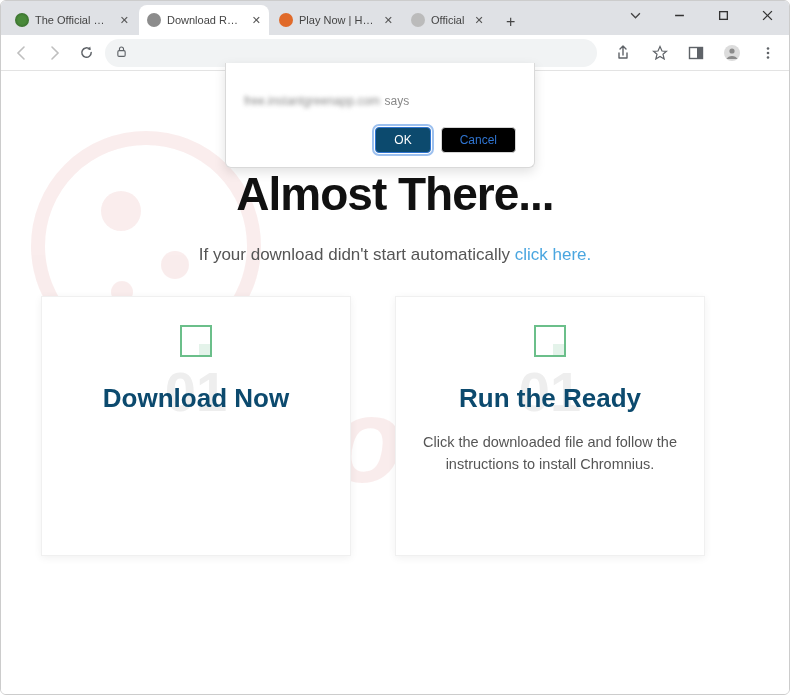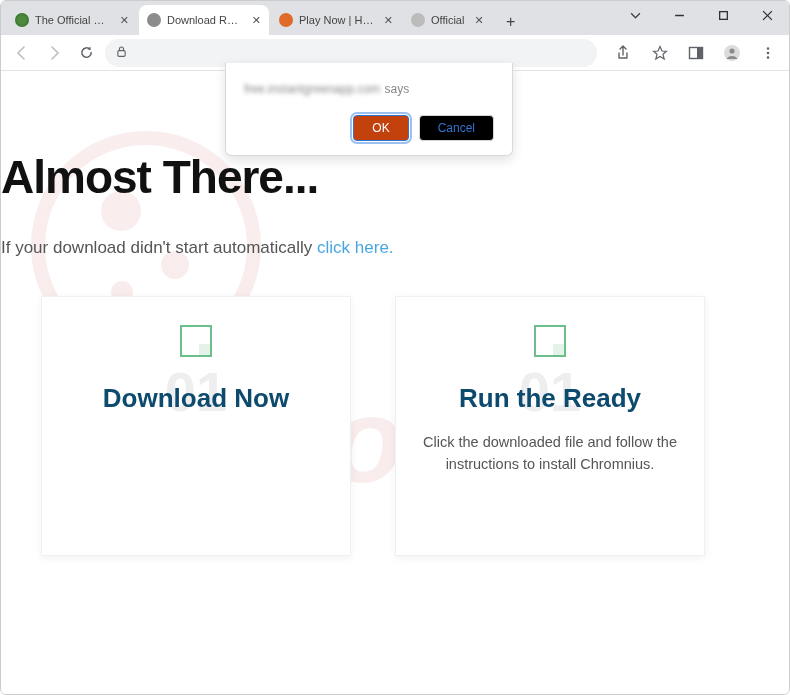--- a/index.html
+++ b/index.html
@@ -142,30 +142,31 @@
     font-style: italic;
   }
   .wm-text2 {
     position:absolute; left:40px; top:300px;
     font-size:120px; font-weight:900; color:#c02020; letter-spacing:-4px;
     font-style: italic;
   }
   .headline {
     position: absolute;
     left: 0; right:0;
-    top: 79px;
+    top: 96px;
+    text-align: center;
   }
   .headline h1 {
     font-size: 46px;
     font-weight: 900;
     color: #111;
     letter-spacing: -1px;
   }
   .headline .sub {
-    margin-top: 34px;
+    margin-top: 24px;
     font-size: 17px;
     color: #555;
   }
   .headline .sub a { color: #4aa6e0; text-decoration: none; }
   .cards {
     position: absolute;
     top: 225px;
     left: 0; right: 0;
     display: flex;
     justify-content: flex-start;
@@ -217,27 +218,27 @@
     font-size: 14.5px;
     color: #555;
     line-height: 1.5;
     position: relative; z-index: 1;
   }
   
   .dialog {
     position: absolute;
     top: 62px;
     left: 224px;
-    width: 288px;
+    width: 310px;
     background: #fff;
     border: 1px solid #d9d9d9;
     border-top: none;
     border-radius: 0 0 6px 6px;
     box-shadow: 0 4px 12px rgba(0,0,0,0.12);
-    padding: 16px 18px 14px;
+    padding: 28px 18px 14px;
     z-index: 100;
   }
   .dialog .origin {
     font-size: 12px;
     color: #888;
     filter: blur(2px);
   }
   .dialog .msg {
     font-size: 12px;
     color: #555;
@@ -249,21 +250,21 @@
     gap: 10px;
     margin-top: 18px;
   }
   .dialog .btn {
     font-size: 12px;
     padding: 5px 18px;
     border-radius: 4px;
     cursor: pointer;
   }
   .dialog .btn.ok {
-    background: #c2410c;
+    background: #0c4a6e;
     color: #fff;
     border: 1px solid #2f74d0;
     outline: 2px solid #9cc0ef;
     outline-offset: 1px;
   }
   .dialog .btn.cancel {
     background: #000000;
     color: #2f74d0;
     border: 1px solid #d5d5d5;
   }

